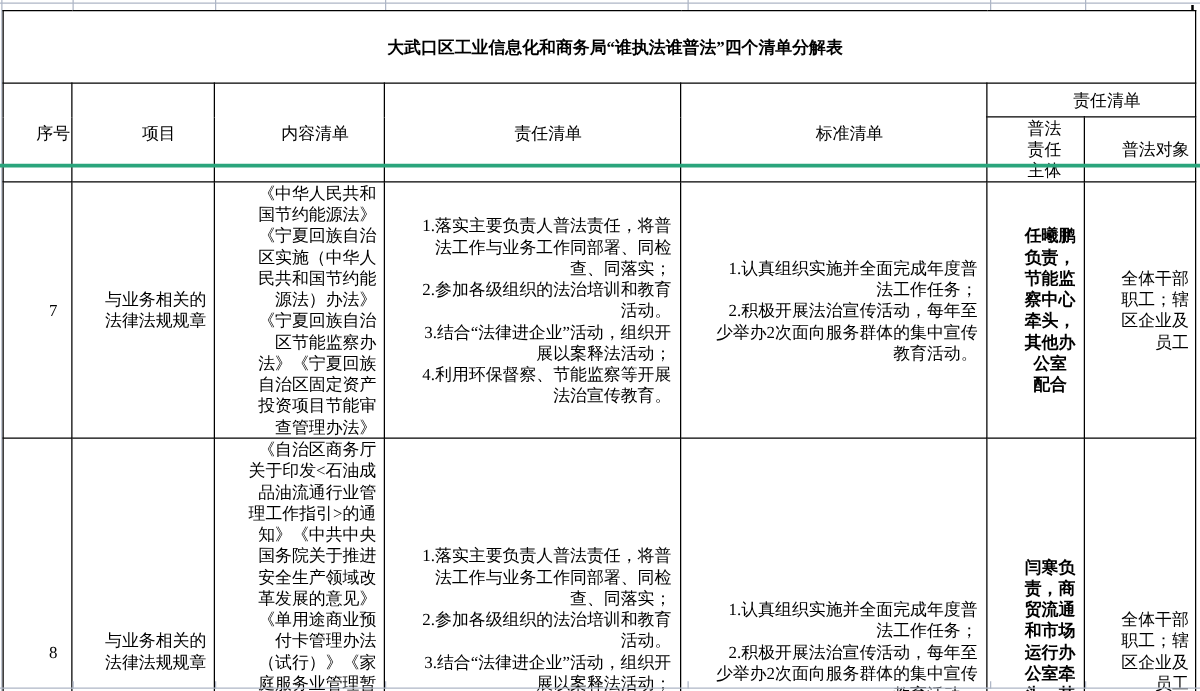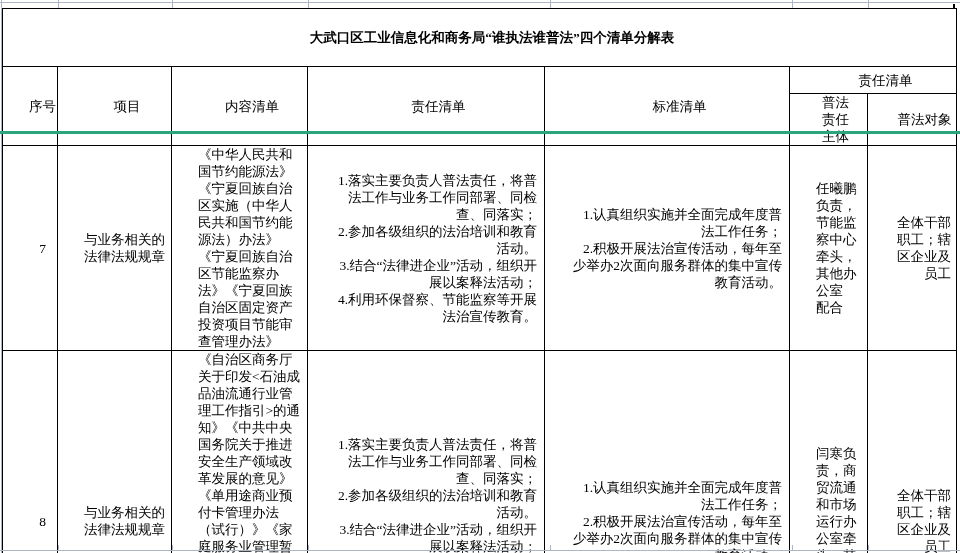--- a/index.html
+++ b/index.html
@@ -28,23 +28,23 @@
     line-height:17px;
     padding-left:26px;
   }
   td.title-cell{
     height:55px;text-align:center;font-weight:bold;font-size:23px;line-height:26px;
   }
   td.hdr{font-size:15px;text-align:center;line-height:19px;}
   td.hdr-resp{padding:0 12px;}
   td.seq{text-align:center;font-size:14px;}
   td.project{text-align:left;padding:0 4px;margin-top:16px;}
-  td.content{text-align:left;padding:0 6px;line-height:16.8px;}
+  td.content{text-align:right;padding:0 6px;line-height:16.8px;}
   td.measures,td.standards{text-align:right;padding:2px 7px;white-space:pre-line;}
-  td.responsible{padding:0 3px;white-space:pre-line;}
+  td.responsible{text-align:center;padding:0 3px;white-space:pre-line;font-weight:bold;}
   td.audience{text-align:right;padding:0 5px;}
 </style>
 </head>
 <body>
 
 <div class="screen">
 
   <div class="grid-h" style="top:2px;"></div>
   <div class="grid-v" style="left:1px;top:0;height:553px;"></div>
   <div class="grid-v" style="left:58px;top:0;height:8px;"></div>

